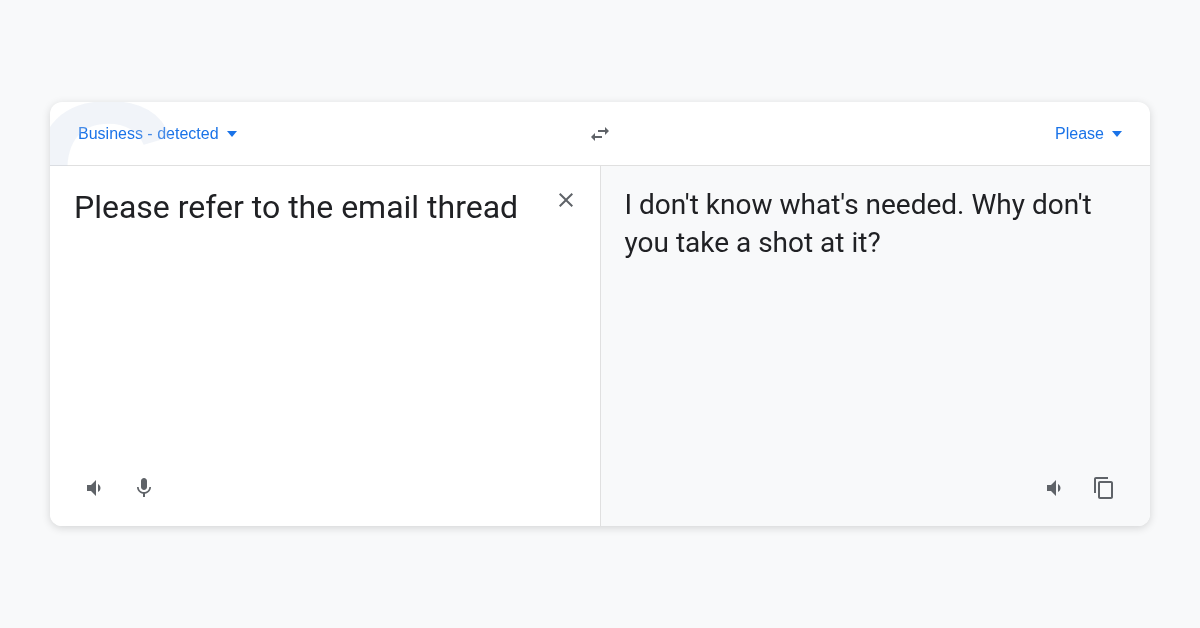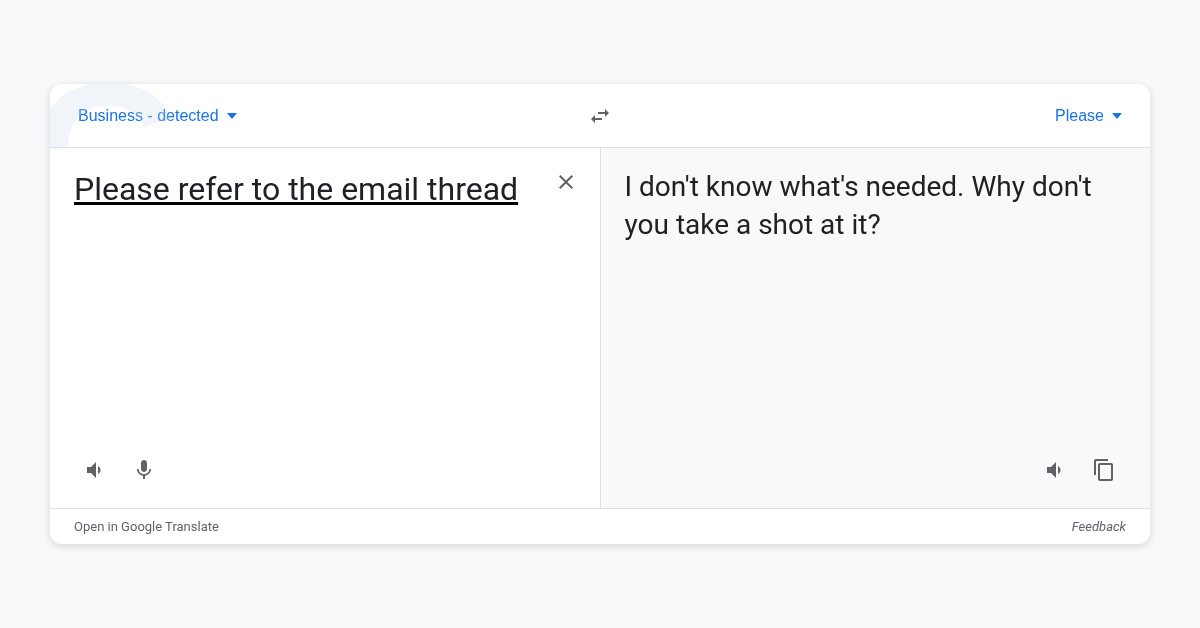--- a/index.html
+++ b/index.html
@@ -79,21 +79,20 @@
       min-height: 360px;
     }
     .panel-left {
       flex: 1;
       padding: 20px 24px 16px 24px;
       border-right: 1px solid #e0e0e0;
       display: flex;
       flex-direction: column;
       background: #fff;
       position: relative;
-      text-decoration: underline;
     }
     .panel-right {
       flex: 1;
       padding: 20px 24px 16px 24px;
       display: flex;
       flex-direction: column;
       background: #f8f9fa;
       gap: 44px;
     }
     .input-text {
@@ -255,17 +254,13 @@
         </button>
         <button class="icon-btn" title="Copy translation">
           <svg class="svg-icon" viewBox="0 0 24 24">
             <path d="M16 1H4c-1.1 0-2 .9-2 2v14h2V3h12V1zm3 4H8c-1.1 0-2 .9-2 2v14c0 1.1.9 2 2 2h11c1.1 0 2-.9 2-2V7c0-1.1-.9-2-2-2zm0 16H8V7h11v14z"></path>
           </svg>
         </button>
       </div>
     </div>
   </div>
 
-  <div class="footer-bar">
-    <a class="footer-link">Open in Google Translate</a>
-    <a class="feedback-link">Feedback</a>
-  </div>
 </div>
 
 </body></html>

